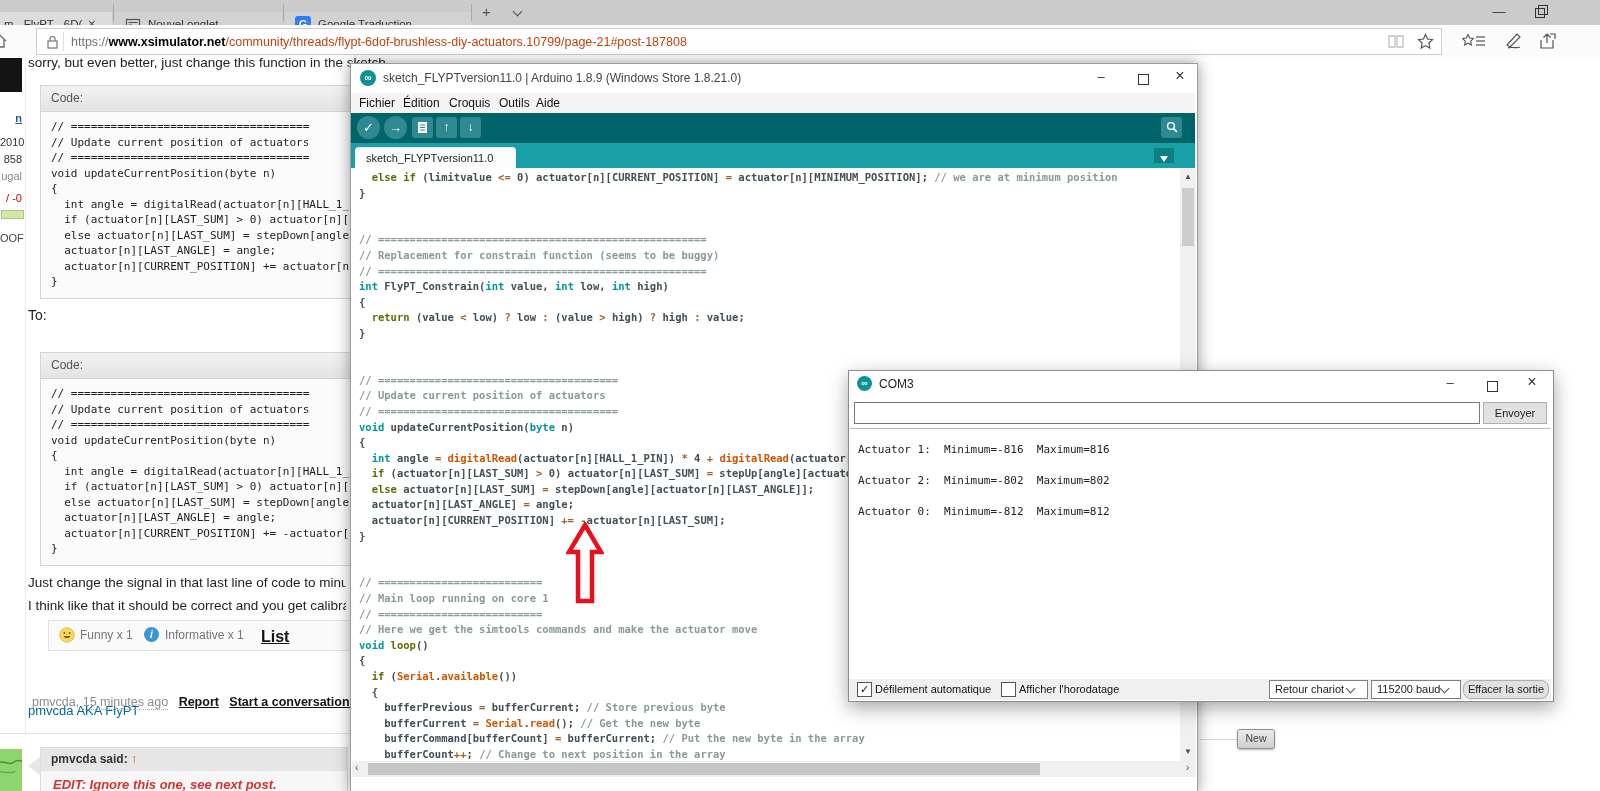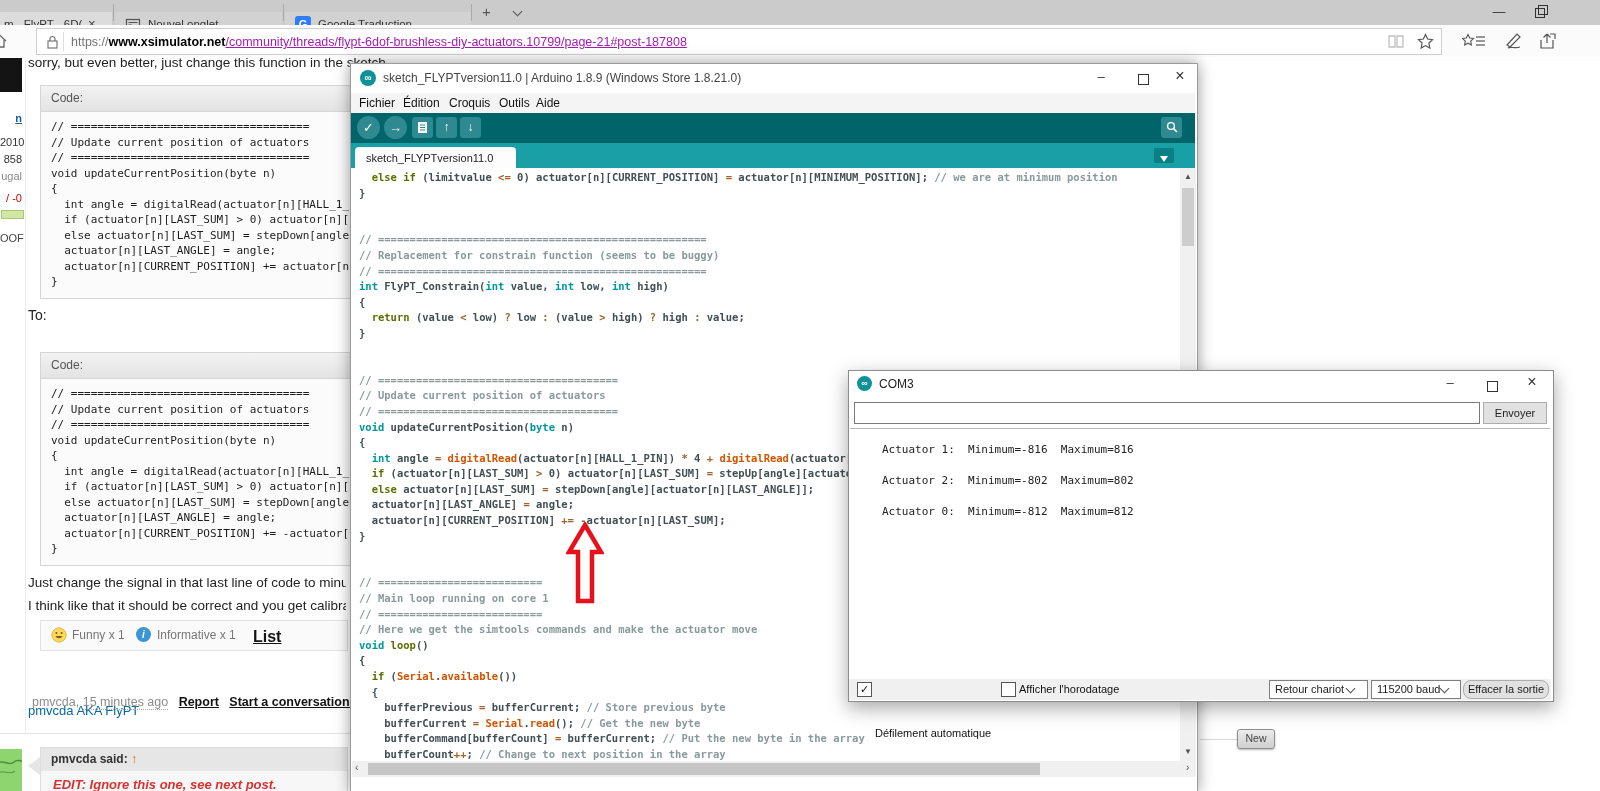--- a/index.html
+++ b/index.html
@@ -91,21 +91,21 @@
     <svg class="a" style="left:-9px;top:8px;" width="17" height="16" viewBox="0 0 17 16">
         <path d="M2 8 L8.5 2 L15 8 M4 7 V14 H13 V7" fill="none" stroke="#666" stroke-width="1.3"></path>
       </svg>
     <div class="a" id="urlfield">
       <svg class="a" style="left:9px;top:6px;" width="13" height="14" viewBox="0 0 13 14">
           <rect x="2" y="6" width="9" height="7" fill="none" stroke="#777" stroke-width="1.2"></rect>
           <path d="M4 6 V4 a2.5 2.5 0 0 1 5 0 V6" fill="none" stroke="#777" stroke-width="1.2"></path>
         </svg>
       <div class="a" style="left:26px;top:3px;width:1px;height:19px;background:#ddd;"></div>
       <div class="a urltxt nowrap" style="left:34px;">
-        <span style="color:#737373;">https://</span><span style="color:#000;font-weight:bold;">www.xsimulator.net</span><span style="color:#a21caf;text-decoration:underline;">/community/threads/flypt-6dof-brushless-diy-actuators.10799/page-21#post-187808</span>
+        <span style="color:#737373;">https://</span><span style="color:#000;font-weight:bold;">www.xsimulator.net</span><span style="color:#c2410c;">/community/threads/flypt-6dof-brushless-diy-actuators.10799/page-21#post-187808</span>
       </div>
       <svg class="a" style="left:1350px;top:5px;" width="18" height="15" viewBox="0 0 18 15">
           <path d="M2 2 H8 V13 H2 Z M10 2 H16 V13 H10 Z" fill="none" stroke="#c0c0c0" stroke-width="1.3"></path>
         </svg>
       <svg class="a" style="left:1380px;top:4px;" width="17" height="17" viewBox="0 0 17 17">
           <path d="M8.5 1.5 L10.6 6 L15.5 6.6 L11.9 10 L12.8 15 L8.5 12.6 L4.2 15 L5.1 10 L1.5 6.6 L6.4 6 Z" fill="none" stroke="#555" stroke-width="1.2"></path>
         </svg>
     </div>
     <svg class="a" style="left:1462px;top:8px;" width="24" height="17" viewBox="0 0 24 17">
         <path d="M6 1.5 L7.7 5 L11.5 5.5 L8.7 8.2 L9.4 12 L6 10.2 L2.6 12 L3.3 8.2 L0.5 5.5 L4.3 5 Z" fill="none" stroke="#555" stroke-width="1.1"></path>
@@ -170,21 +170,21 @@
           <div class="ln">  else actuator[n][LAST_SUM] = stepDown[angle]</div>
           <div class="ln">  actuator[n][LAST_ANGLE] = angle;</div>
           <div class="ln">  actuator[n][CURRENT_POSITION] += -actuator[n</div>
           <div class="ln">}</div>
         </div>
     </div>
 
     <div class="a ftext nowrap" style="left:28px;top:518px;width:318px;overflow:hidden;">Just change the signal in that last line of code to minu</div>
     <div class="a ftext nowrap" style="left:28px;top:541px;width:318px;overflow:hidden;">I think like that it should be correct and you get calibra</div>
 
-    <div class="a" style="left:40px;top:563px;width:306px;height:29px;background:#fafafa;border:1px solid #e2e2e2;border-radius:0;overflow:hidden;">
+    <div class="a" style="left:48px;top:563px;width:306px;height:29px;background:#fafafa;border:1px solid #e2e2e2;border-radius:0;overflow:hidden;">
       <svg class="a" style="left:10px;top:6px;" width="16" height="16" viewBox="0 0 16 16">
           <circle cx="8" cy="8" r="7.2" fill="#fbd75b" stroke="#d8b43a" stroke-width="0.8"></circle>
           <circle cx="5.4" cy="6" r="1" fill="#7a5c14"></circle>
           <circle cx="10.6" cy="6" r="1" fill="#7a5c14"></circle>
           <path d="M4.5 9 A3.8 3.8 0 0 0 11.5 9 Z" fill="#7a5c14"></path>
         </svg>
       <span class="a nowrap" style="left:31px;top:7px;font-size:12px;color:#777;">Funny x 1</span>
       <span class="a" style="left:95px;top:6px;width:15px;height:15px;border-radius:50%;background:#3b97d3;color:#fff;font-size:10px;font-style:italic;font-weight:bold;text-align:center;line-height:15px;">i</span>
       <span class="a nowrap" style="left:116px;top:7px;font-size:12px;color:#777;">Informative x 1</span>
       <span class="a nowrap" style="left:212px;top:7px;font-size:16px;color:#141414;font-weight:bold;text-decoration:underline;">List</span>
@@ -321,25 +321,25 @@
     <div class="a" style="left:0;top:0;width:702px;height:26px;background:#fff;">
       <span class="a icirc" style="left:8px;top:5px;width:15px;height:15px;line-height:14px;font-size:9px;">∞</span>
       <span class="a nowrap" style="left:30px;top:6px;font-size:12px;color:#222;">COM3</span>
       <span class="a" style="left:586px;top:4px;width:30px;text-align:center;color:#333;font-size:13px;">–</span>
       <span class="a" style="left:628px;top:7px;width:30px;"><span style="display:inline-block;width:9px;height:9px;border:1px solid #333;margin-left:10px;"></span></span>
       <span class="a" style="left:668px;top:2px;width:30px;text-align:center;color:#333;font-size:16px;">×</span>
     </div>
     <input class="a" style="left: 5px; top: 31px; width: 620px; height: 18px; border: 1px solid rgb(122, 122, 122); background: rgb(255, 255, 255);">
     <div class="a btn" style="left:634px;top:31px;width:62px;height:20px;line-height:20px;">Envoyer</div>
     <div class="a" style="left:1px;top:57px;width:700px;height:250px;background:#fff;border-top:1px solid #b9b9b9;border-bottom:1px solid #b9b9b9;overflow:hidden;">
-      <div class="mono" style="font-size:11px;line-height:15.3px;color:#222;padding:13px 0 0 8px;white-space:pre;margin-left:24px;"><div class="ln">Actuator 1:  Minimum=-816  Maximum=816</div><div class="ln">&nbsp;</div><div class="ln">Actuator 2:  Minimum=-802  Maximum=802</div><div class="ln">&nbsp;</div><div class="ln">Actuator 0:  Minimum=-812  Maximum=812</div></div>
+      <div class="mono" style="font-size:11px;line-height:15.3px;color:#222;padding:13px 0 0 8px;white-space:pre;"><div class="ln">Actuator 1:  Minimum=-816  Maximum=816</div><div class="ln">&nbsp;</div><div class="ln">Actuator 2:  Minimum=-802  Maximum=802</div><div class="ln">&nbsp;</div><div class="ln">Actuator 0:  Minimum=-812  Maximum=812</div></div>
     </div>
     <div class="a" style="left:0;top:308px;width:702px;height:21px;background:#f0f0f0;">
       <span class="a cbx" style="left:8px;top:3px;">✓</span>
-      <span class="a nowrap" style="left:26px;top:4px;font-size:11px;color:#111;margin-top:44px;">Défilement automatique</span>
+      <span class="a nowrap" style="left:26px;top:4px;font-size:11px;color:#111;">Défilement automatique</span>
       <span class="a cbx" style="left:152px;top:3px;"></span>
       <span class="a nowrap" style="left:170px;top:4px;font-size:11px;color:#111;">Afficher l'horodatage</span>
       <span class="a sel" style="left:420px;top:1px;width:92px;height:17px;">Retour chariot</span>
       <span class="a chev" style="left:498px;top:6px;"></span>
       <span class="a sel" style="left:522px;top:1px;width:83px;height:17px;">115200 baud</span>
       <span class="a chev" style="left:592px;top:6px;"></span>
       <span class="a btn" style="left:614px;top:1px;width:84px;height:17px;line-height:17px;border-radius:8px;">Effacer la sortie</span>
     </div>
   </div>
 

